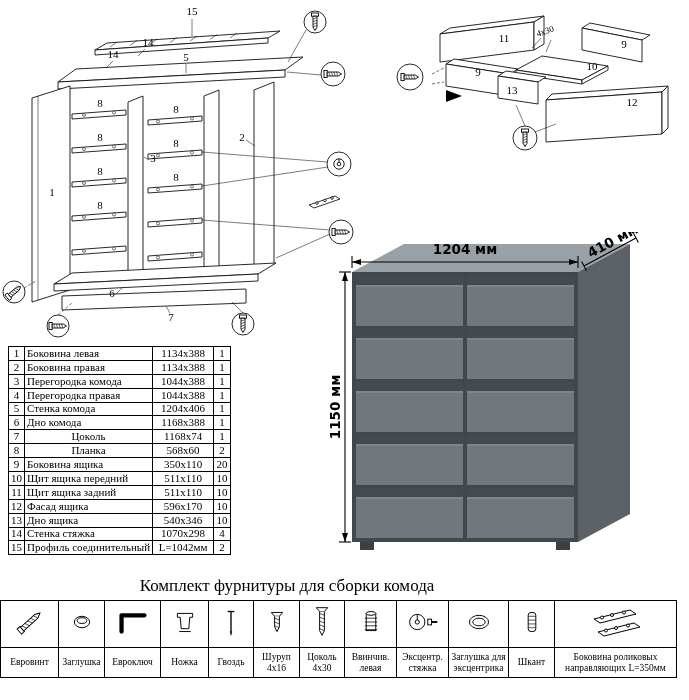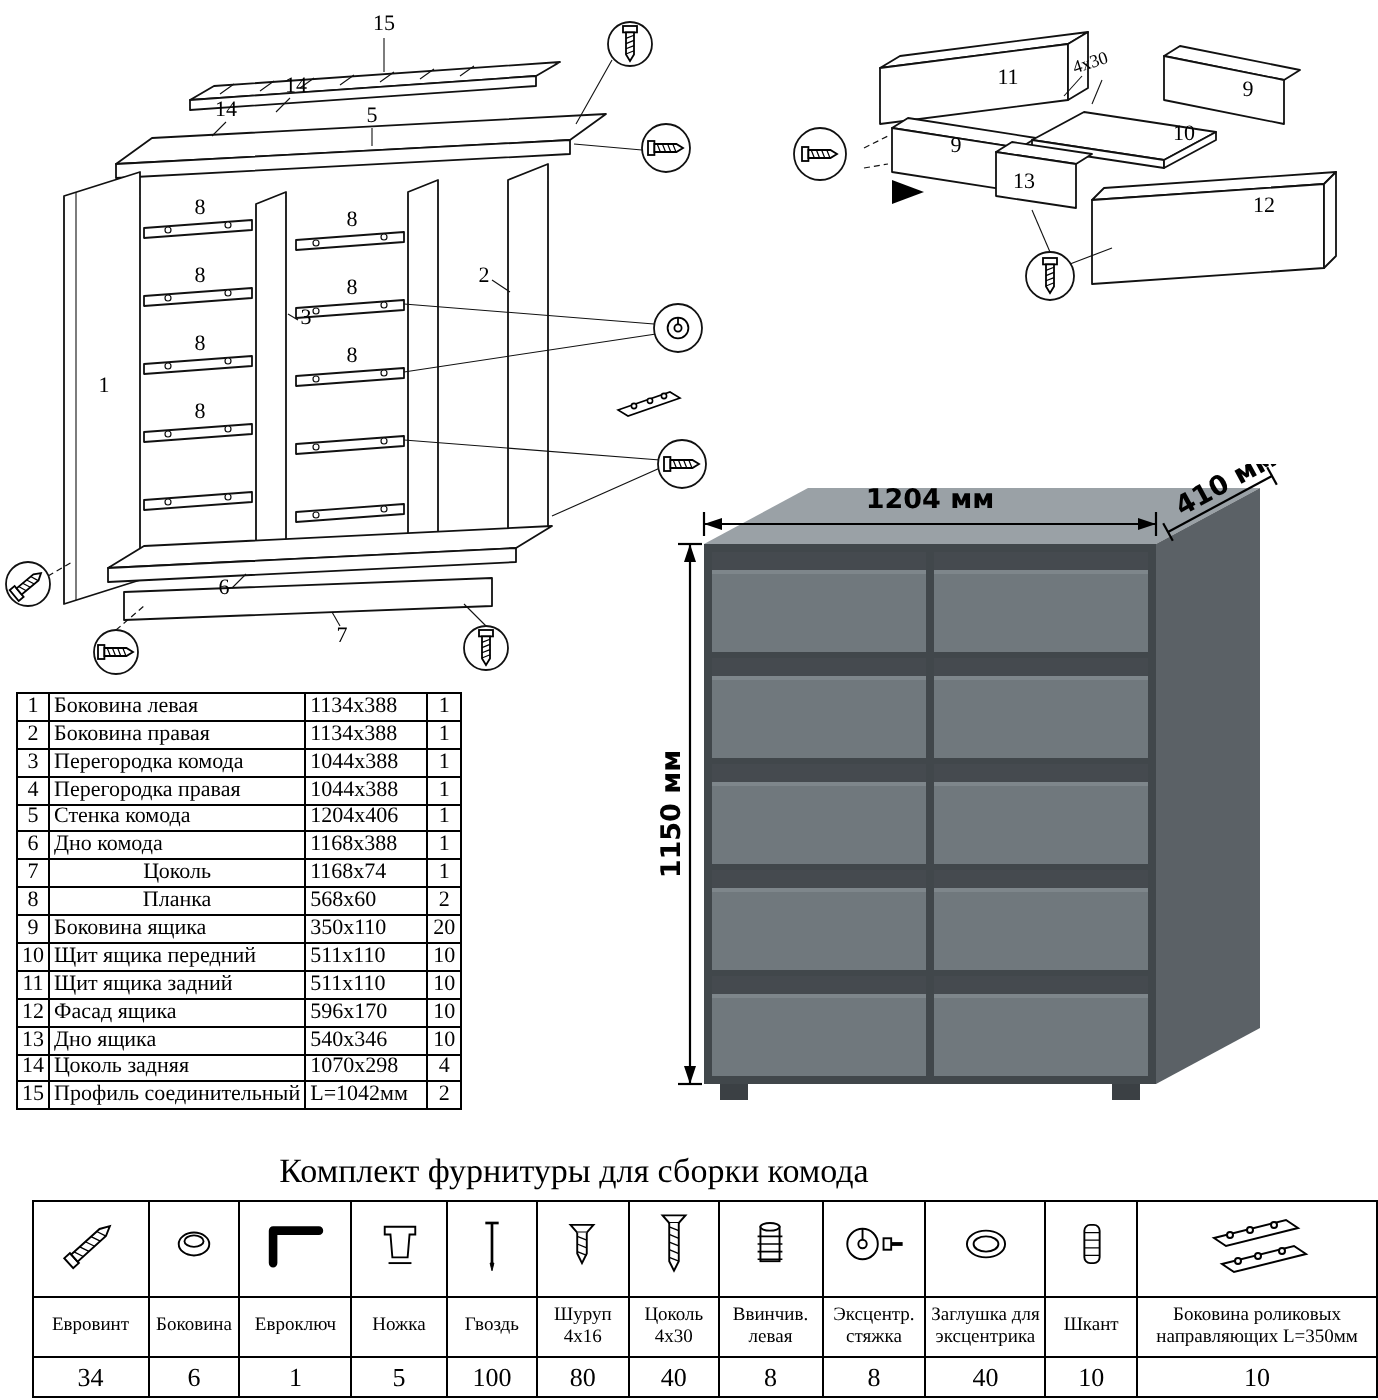--- a/index.html
+++ b/index.html
@@ -11,27 +11,27 @@
   .dwg{stroke:#111;fill:#fff;stroke-width:0.9;stroke-linejoin:round}
   .thin{stroke:#111;stroke-width:0.55;fill:none}
   .dash{stroke:#111;stroke-width:0.6;fill:none;stroke-dasharray:3 2}
   .hole{stroke:#111;stroke-width:0.6;fill:#fff}
   .lbl{font-size:11px}
   
   #parts-table{border-collapse:collapse;font-size:11px;position:absolute;left:8px;top:346px}
   #parts-table td{border:1px solid #000;padding:0 2px;height:13.9px;line-height:1.02;white-space:nowrap}
   td.c-num{width:16px;text-align:center}
   td.c-name{width:123px}
-  td.c-size{width:61px;}
+  td.c-size{width:61px;text-align:center}
   td.c-qty{width:17px;text-align:center}
   #parts-table tr:nth-child(7) .c-name,
   #parts-table tr:nth-child(8) .c-name{text-align:center}
   
   #hw-title{position:absolute;left:0;top:576px;width:574px;text-align:center;font-size:17px}
-  #hw-table{border-collapse:collapse;table-layout:fixed;position:absolute;left:16px;top:600px}
+  #hw-table{border-collapse:collapse;table-layout:fixed;position:absolute;left:0;top:600px}
   #hw-table td{border:1px solid #000;text-align:center;vertical-align:middle;padding:0 1px;overflow:hidden}
   .hw-icon-cell{height:46px}
   .hw-name{font-size:9.5px;line-height:1.08;height:30px}
   .hw-qty{font-size:13px;height:20px}
   
   .drawer-face{fill:#70787d}
   .drawer-groove{fill:#454a4f}
   .drawer-lip{fill:#7e868b}
   .leg{fill:#3b4044}
   .dim{font-size:13.5px;font-weight:bold;font-family:"DejaVu Sans",sans-serif}
@@ -422,21 +422,21 @@
         <td class="c-qty">10</td>
       </tr>
     <tr>
         <td class="c-num">13</td>
         <td class="c-name">Дно ящика</td>
         <td class="c-size">540x346</td>
         <td class="c-qty">10</td>
       </tr>
     <tr>
         <td class="c-num">14</td>
-        <td class="c-name">Цоколь задняя</td>
+        <td class="c-name">Стенка стяжка</td>
         <td class="c-size">1070x298</td>
         <td class="c-qty">4</td>
       </tr>
     <tr>
         <td class="c-num">15</td>
         <td class="c-name">Профиль соединительный</td>
         <td class="c-size">L=1042мм</td>
         <td class="c-qty">2</td>
       </tr>
   </tbody>
@@ -540,40 +540,26 @@
               <circle cx="38" cy="11.5" r="1.5"></circle>
               <polygon points="12,31 48,22 54,26 18,35"></polygon>
               <circle cx="20" cy="29.5" r="1.5"></circle>
               <circle cx="30" cy="27" r="1.5"></circle>
               <circle cx="42" cy="24.5" r="1.5"></circle>
             </g>
           </svg></td>
     </tr>
     <tr>
       <td class="hw-name">Евровинт</td>
-      <td class="hw-name">Боковина</td>
+      <td class="hw-name">Заглушка</td>
       <td class="hw-name">Евроключ</td>
       <td class="hw-name">Ножка</td>
       <td class="hw-name">Гвоздь</td>
       <td class="hw-name">Шуруп 4x16</td>
       <td class="hw-name">Цоколь 4x30</td>
       <td class="hw-name">Ввинчив. левая</td>
       <td class="hw-name">Эксцентр. стяжка</td>
       <td class="hw-name">Заглушка для эксцентрика</td>
       <td class="hw-name">Шкант</td>
       <td class="hw-name">Боковина роликовых направляющих L=350мм</td>
     </tr>
-    <tr>
-      <td class="hw-qty">34</td>
-      <td class="hw-qty">6</td>
-      <td class="hw-qty">1</td>
-      <td class="hw-qty">5</td>
-      <td class="hw-qty">100</td>
-      <td class="hw-qty">80</td>
-      <td class="hw-qty">40</td>
-      <td class="hw-qty">8</td>
-      <td class="hw-qty">8</td>
-      <td class="hw-qty">40</td>
-      <td class="hw-qty">10</td>
-      <td class="hw-qty">10</td>
-    </tr>
   </tbody>
 </table>
 
 </body></html>

